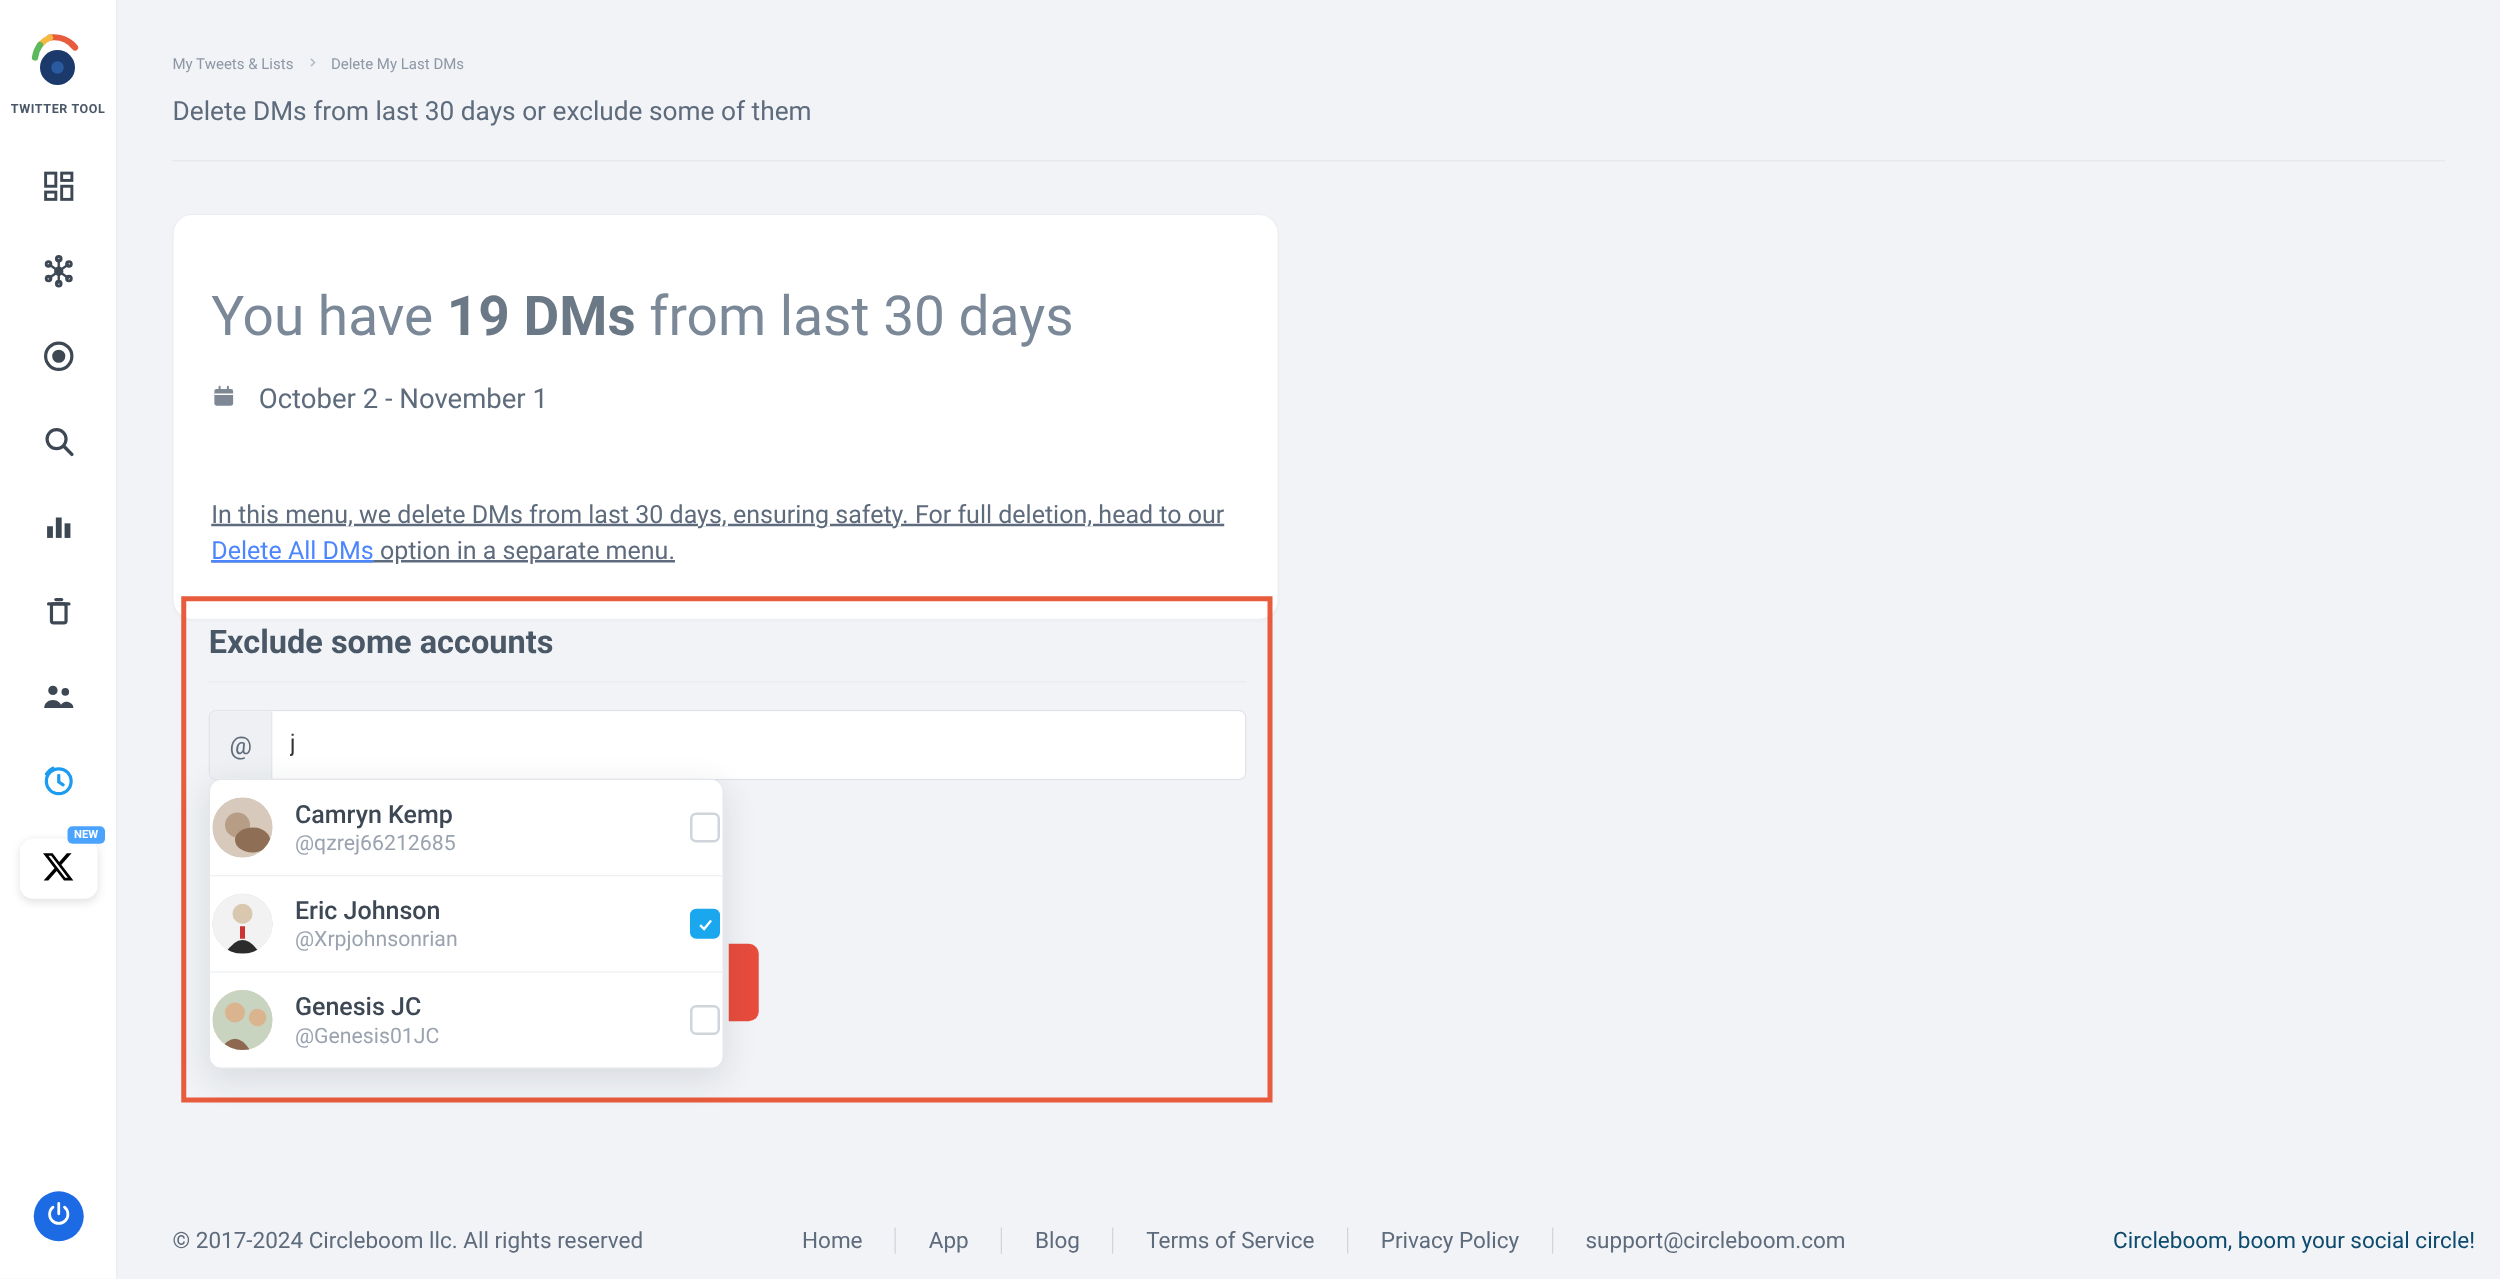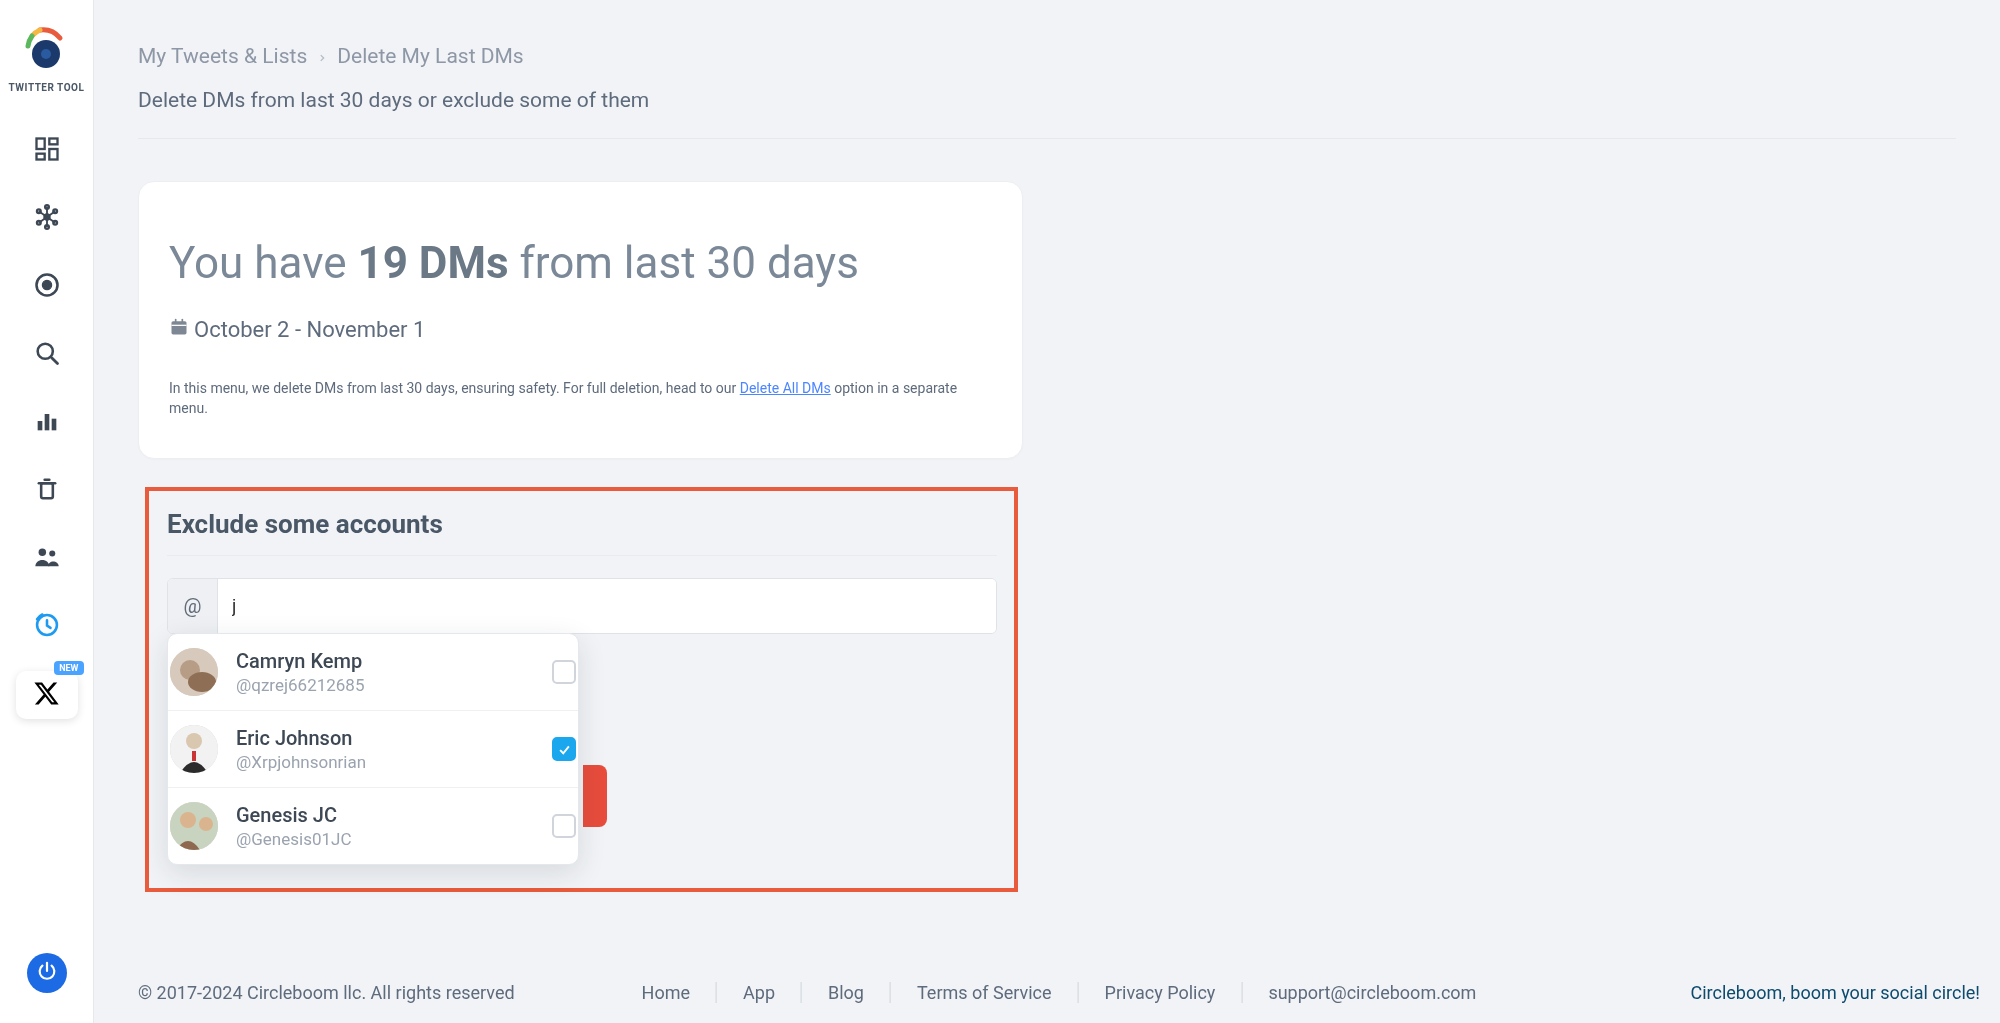--- a/index.html
+++ b/index.html
@@ -102,21 +102,21 @@
 
   
   .main {
     position: absolute;
     left: 94px; top: 0; right: 0; bottom: 0;
     padding: 44px 44px 0 44px;
     overflow: hidden;
   }
 
   .crumbs {
-    font-size: 21px;
+    font-size: 12px;
     color: #8d97a5;
     display: flex;
     align-items: center;
     gap: 10px;
   }
   .crumbs a { color: #8d97a5; text-decoration: none; }
   .crumbs .sep { color: #b4bcc7; }
 
   .page-sub {
     margin-top: 20px;
@@ -145,31 +145,32 @@
     color: #7b8897;
     font-weight: 400;
     line-height: 1.15;
   }
   .headline strong { font-weight: 700; color: #6b7886; }
 
   .date-row {
     margin-top: 28px;
     display: flex;
     align-items: center;
-    gap: 5px;
+    gap: 18px;
     font-size: 22px;
     color: #5e6b7c;
   }
   .date-row svg { width: 20px; height: 20px; fill: #7d8894; }
 
   .desc {
-    margin-top: 36px;
-    font-size: 14px;
+    margin-top: 64px;
+    font-size: 20px;
     color: #5e6b7c;
     line-height: 1.45;
+    text-decoration: underline;
   }
   .desc a { color: #4c86ff; text-decoration: underline; }
 
   
   .hl-wrap {
     position: absolute;
     left: 7px;
     right: 0;
     top: 306px; 
   }

